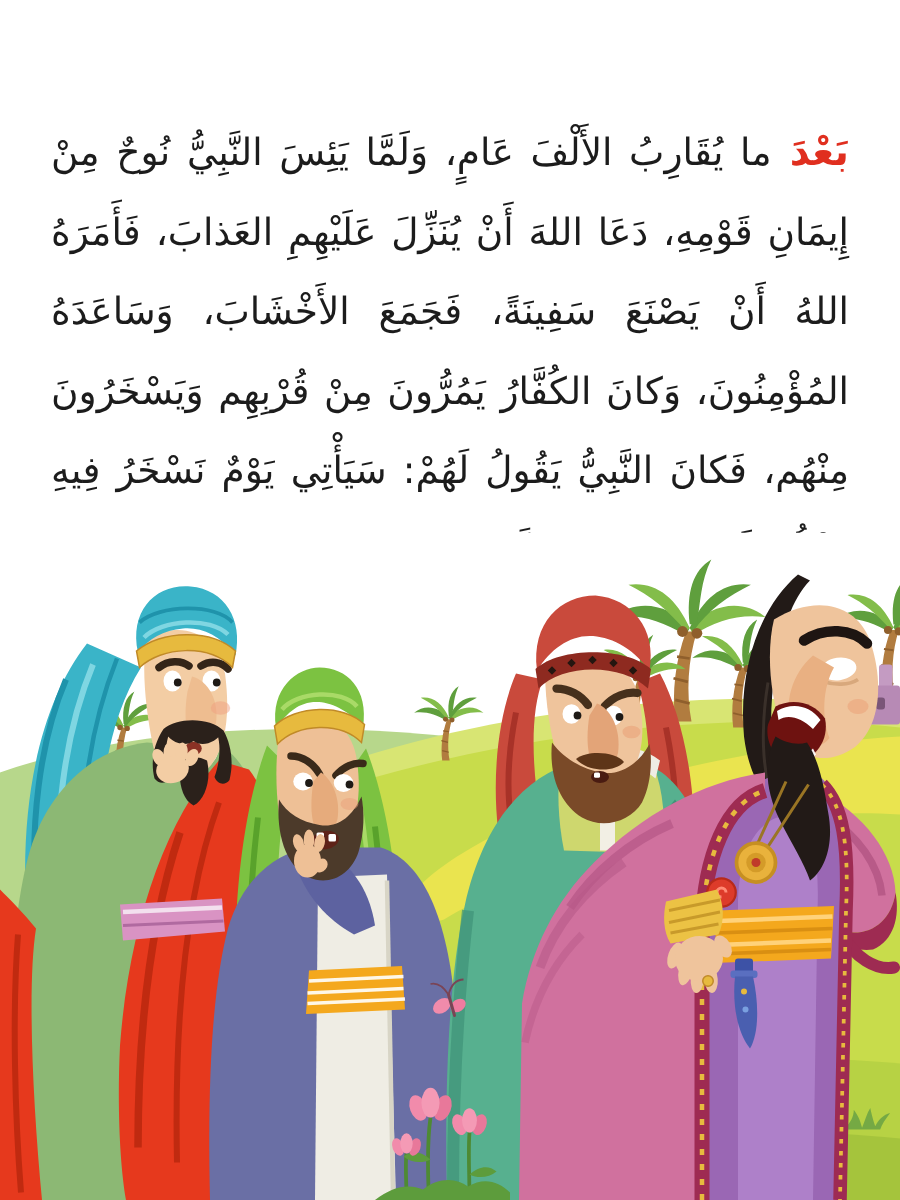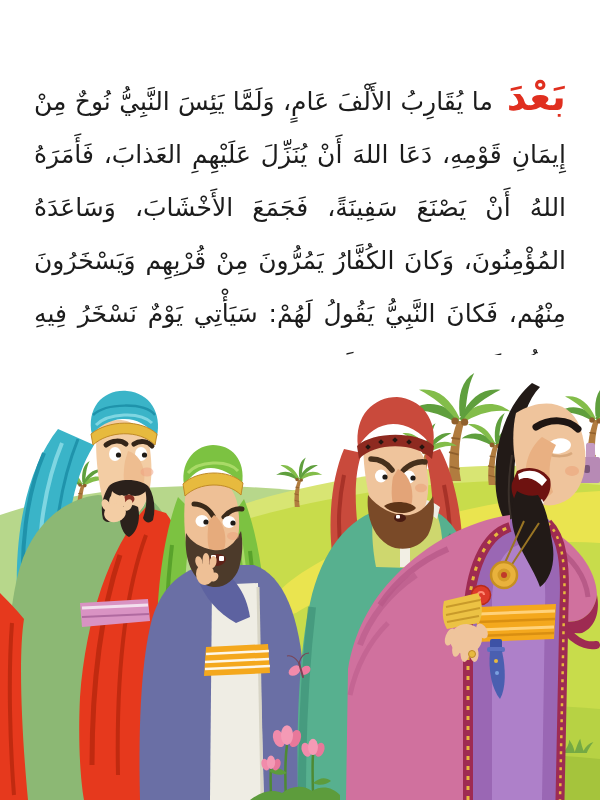--- a/index.html
+++ b/index.html
@@ -1,20 +1,20 @@
 <!DOCTYPE html>
 <html lang="ar" style="--sky: #ffffff; --textColor: #1c1c1c; --leadColor: #e02f1f; --hillLeft: #b7d78b; --hillRightLight: #d8e573; --hillRight: #c8dc4b; --pathYellow: #eae44f; --meadow: #a9cb55; --hillBandMid: #b7d244; --hillBandLow: #a5c43c; --palmTrunk: #b17c3f; --palmLeaf: #5f9f3d; --palmLeafLight: #83bd4a; --towerTan: #d9a94e; --houseMauve: #b78ab5; --grassGreen: #6aa344; --skin1: #f3cda4; --skin2: #eec096; --skin3: #efc49c; --kefTeal: #3ab4c8; --kefTealDark: #1f93ab; --kefTealLight: #7fd6e2; --kefGreen: #7cc241; --kefGreenDark: #59a22b; --kefRed: #c94a3c; --gold: #e7ba3e; --robe1Green: #8cb874; --shawlRed: #e6391d; --shawlRedDark: #c02a10; --beltPink: #d993c3; --robe2Blue: #6a6fa5; --innerWhite: #efede4; --beltGold: #f4a81d; --robe3Teal: #57b08f; --robe3TealDark: #3f9377; --inner3Yellow: #ced76e; --robe4Purple: #9a67b4; --robe4PurpleLight: #b285cc; --cloakPink: #d0719e; --cloakPinkDark: #b85a88; --cloakMaroon: #9e2b52; --hairBlack: #221a17; --beardBrown: #7a4a28; --beardGrey: #4c3a2a; --flowerPink: #f18bab;"><head>
 <meta charset="utf-8">
 <style>
   html,body{margin:0;padding:0;background:#ffffff;}
   .page{position:relative;width:600px;height:800px;background:var(--sky,#ffffff);overflow:hidden;
         font-family:"DejaVu Sans","Liberation Sans",sans-serif;}
   .story-text{position:absolute;top:50px;right:34px;left:34px;direction:rtl;text-align:justify;
         font-size:25px;line-height:2.12;color:var(--textColor,#1c1c1c);letter-spacing:0;}
-  .lead{color:var(--leadColor,#e02f1f);font-weight:bold;font-size:39px;line-height:1;}
+  .lead{color:var(--leadColor,#e02f1f);font-weight:bold;font-size:26px;line-height:1;}
   .lead::after{content:" ";}
   .illustration{position:absolute;left:0;bottom:0;width:600px;height:445px;display:block;}
 </style>
 </head>
 <body>
 
 <div class="page">
 
   <p class="story-text"><span class="lead">بَعْدَ</span><span>ما يُقَارِبُ الأَلْفَ عَامٍ، وَلَمَّا يَئِسَ النَّبِيُّ نُوحٌ مِنْ إِيمَانِ قَوْمِهِ، دَعَا اللهَ أَنْ يُنَزِّلَ عَلَيْهِمِ العَذابَ، فَأَمَرَهُ اللهُ أَنْ يَصْنَعَ سَفِينَةً، فَجَمَعَ الأَخْشَابَ، وَسَاعَدَهُ المُؤْمِنُونَ، وَكانَ الكُفَّارُ يَمُرُّونَ مِنْ قُرْبِهِم وَيَسْخَرُونَ مِنْهُم، فَكانَ النَّبِيُّ يَقُولُ لَهُمْ: سَيَأْتِي يَوْمٌ نَسْخَرُ فِيهِ مِنْكُم كَمَا تَسْخَرونَ مِنَّا.</span></p>
 

